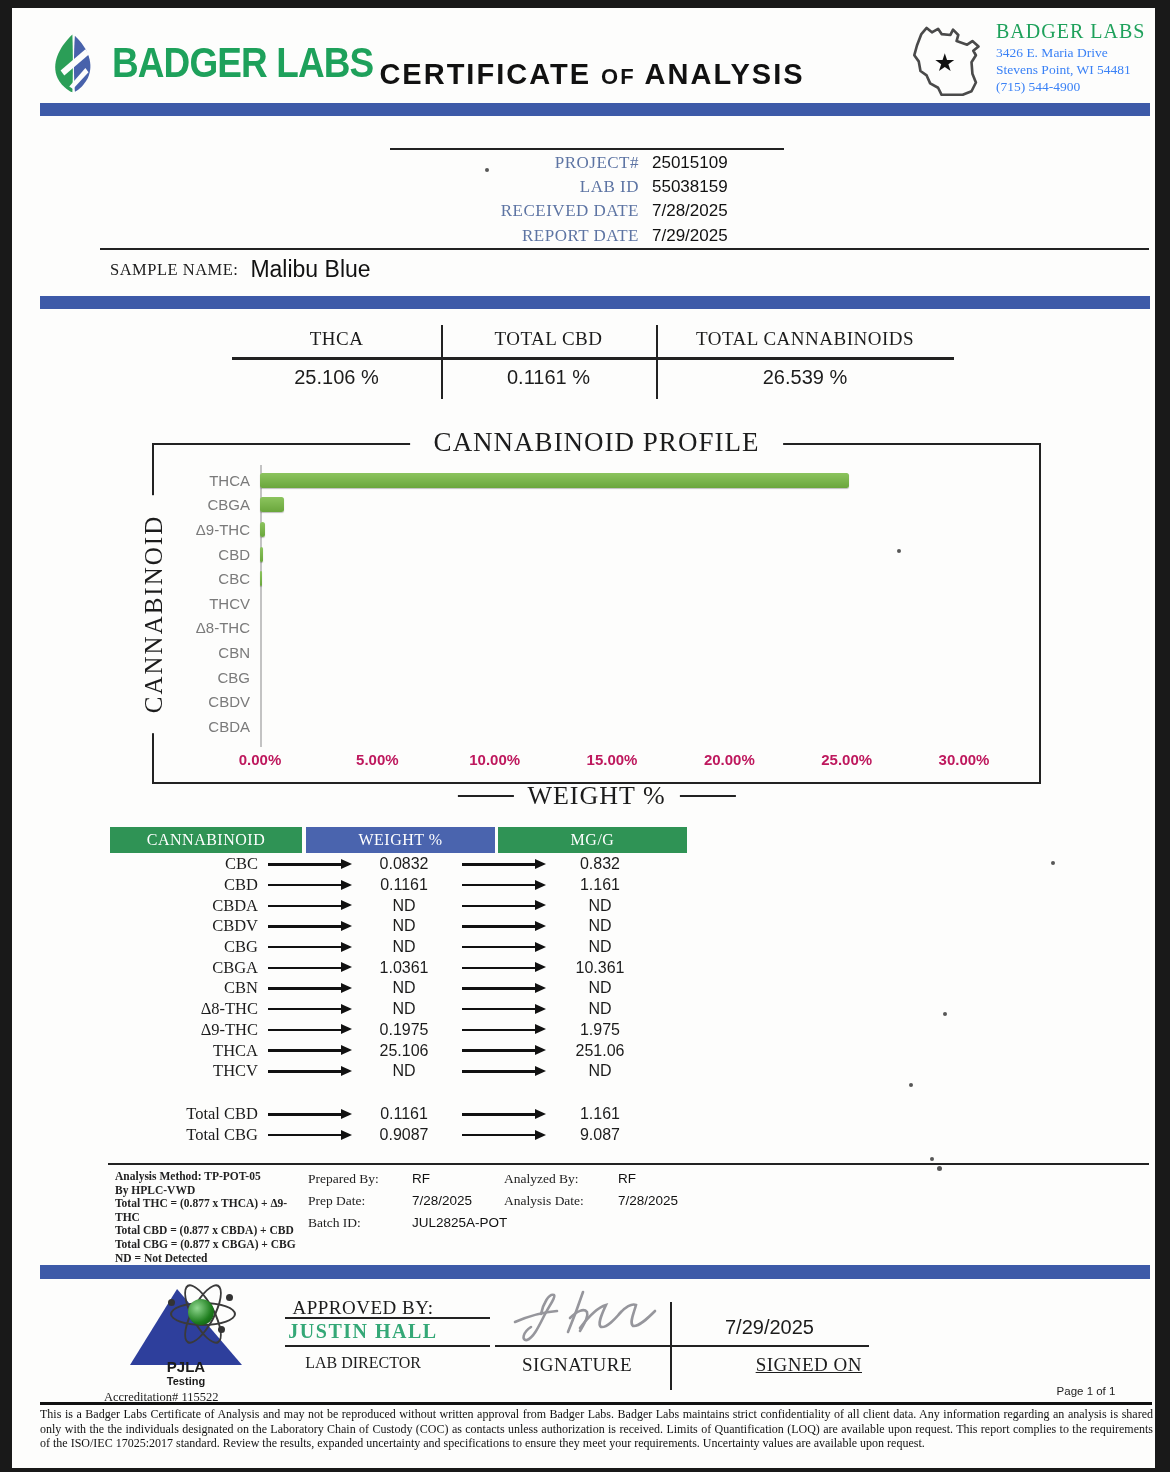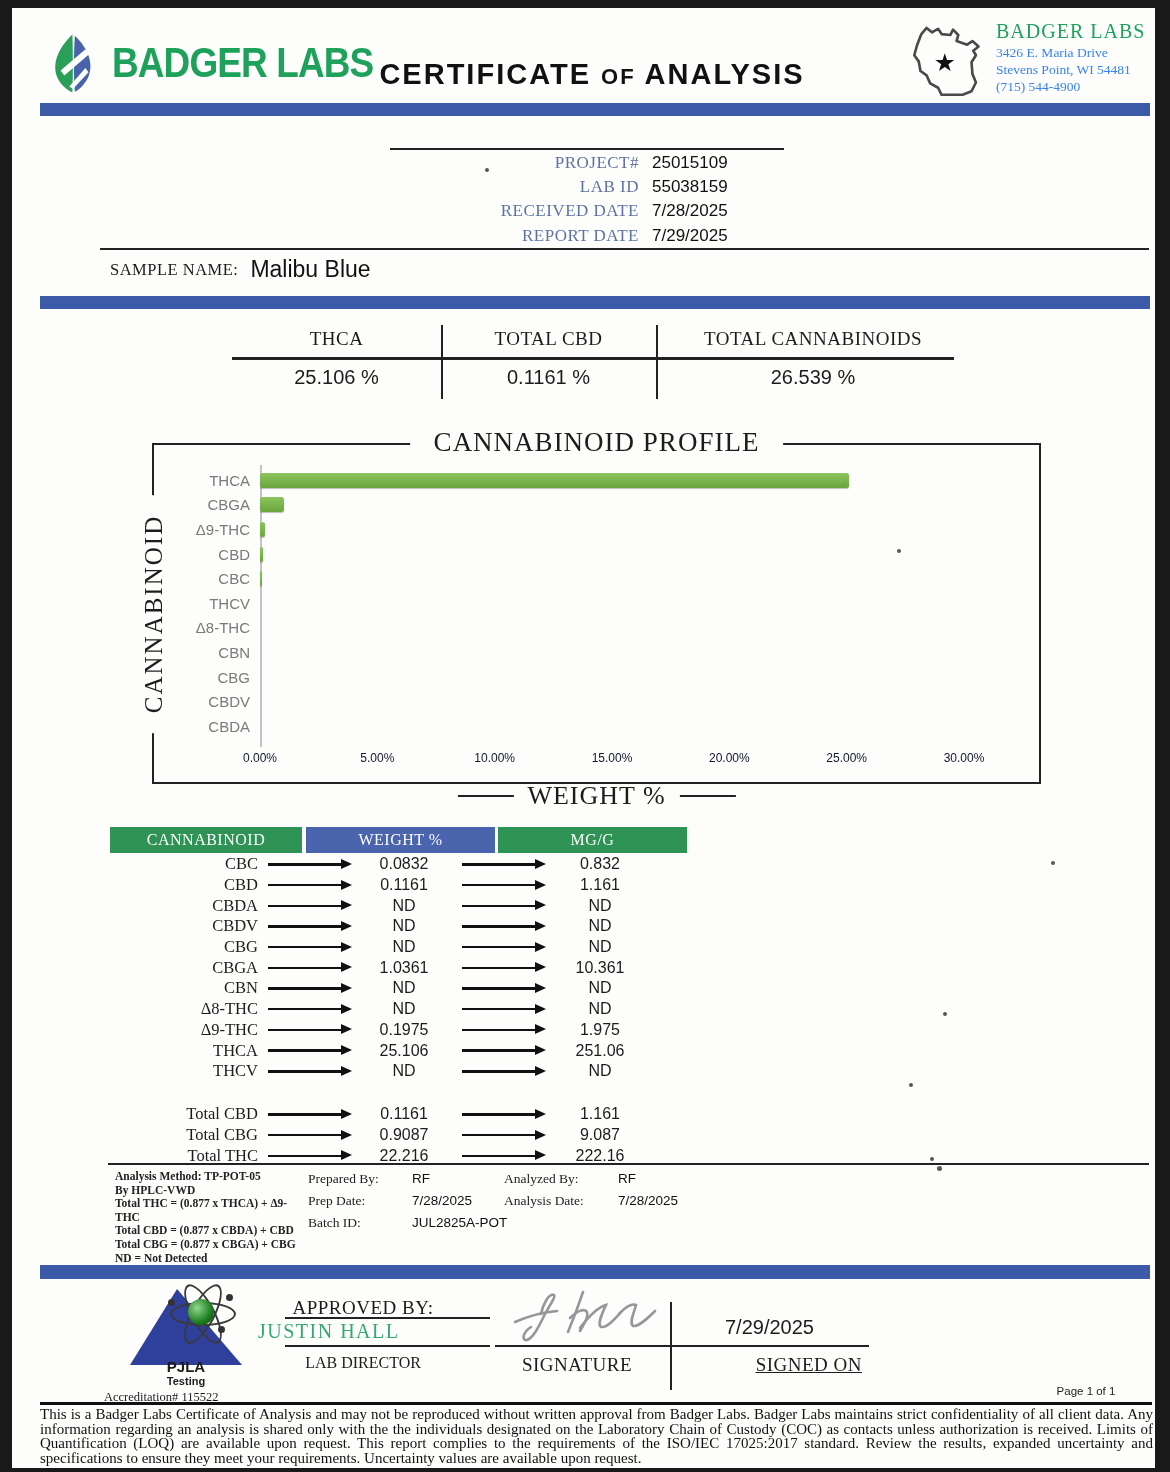--- a/index.html
+++ b/index.html
@@ -31,42 +31,42 @@
   .meta-bottomline{left:88px;top:240px;width:1049px;height:2px;background:#222;}
 
   .sample-row{left:98px;top:248px;display:flex;align-items:center;gap:12px;}
   .sample-label{font-size:16.5px;letter-spacing:.5px;}
   .sample-value{font-family:"Liberation Sans",sans-serif;font-size:23px;color:#111;}
 
   
   .scell{text-align:center;}
   .slab{top:320px;font-size:19px;letter-spacing:.5px;}
   .sval{top:358px;font-family:"Liberation Sans",sans-serif;font-size:20px;}
-  .sc1{left:220px;width:209px;} .sc2{left:429px;width:215px;} .sc3{left:644px;width:298px;margin-left:8px;}
+  .sc1{left:220px;width:209px;} .sc2{left:429px;width:215px;} .sc3{left:644px;width:298px;}
   .sum-hline{left:220px;top:349px;width:722px;height:2.5px;background:#222;}
   .sum-vline{top:317px;width:2px;height:74px;background:#222;}
   .sv1{left:429px;} .sv2{left:644px;}
 
   
   .chart-box{left:140px;top:435px;width:885px;height:337px;border:2.5px solid #222;overflow:visible;}
   .chart-title{position:absolute;left:50%;top:0;transform:translate(-50%,-58%);background:#fdfdfc;
                padding:0 24px;font-size:27px;letter-spacing:1px;white-space:nowrap;}
   .chart-ylabel{position:absolute;left:0;top:50%;transform:translate(-50%,-50%) rotate(-90deg);
                background:#fdfdfc;padding:2px 20px;font-size:25px;letter-spacing:2px;white-space:nowrap;}
   #chart-rows{position:absolute;left:0;top:23px;width:100%;}
   .crow{height:24.6px;display:flex;align-items:center;}
   .clabel{width:96px;text-align:right;padding-right:10px;
           font-family:"Liberation Sans",sans-serif;font-size:15px;color:#7a7a7a;}
   .cbararea{flex:1;display:flex;align-items:center;}
   .cbar{height:15px;border-radius:2.5px;
         background:linear-gradient(#8cc45e,#6aa63c);box-shadow:0 1px 1px rgba(0,0,0,.25);}
   .chart-vaxis{position:absolute;left:106px;top:20px;width:1.5px;height:282px;background:#c3c3c3;}
   #chart-ticks{position:absolute;left:0;top:306px;width:100%;height:20px;}
   .ctick{position:absolute;transform:translateX(-50%);font-family:"Liberation Sans",sans-serif;
-         font-size:12px;color:#0f172a;white-space:nowrap;}
+         font-size:15px;color:#be185d;white-space:nowrap;font-weight:bold;}
   .chart-xlabel{position:absolute;left:50%;top:336px;transform:translateX(-50%);
                 font-size:26px;letter-spacing:1px;white-space:nowrap;}
   .chart-xlabel::before,.chart-xlabel::after{content:"";display:inline-block;width:56px;height:2.5px;
                 background:#222;vertical-align:middle;margin:0 14px 4px 14px;}
 
   
   .thead-cell{top:819px;height:26px;display:flex;align-items:center;justify-content:center;
               color:#fff;font-size:16px;letter-spacing:.5px;}
   .th-green{background:#2f9355;} .th-blue{background:#4a64ae;}
   .thc1{left:98px;width:192px;} .thc2{left:294px;width:189px;} .thc3{left:486px;width:189px;}
@@ -100,36 +100,36 @@
   .odot{width:7px;height:7px;border-radius:50%;background:#333;z-index:4;}
   .pjla-name{left:118px;top:1350px;width:112px;text-align:center;
              font-family:"Liberation Sans",sans-serif;font-weight:bold;font-size:15px;}
   .pjla-sub{left:118px;top:1367px;width:112px;text-align:center;
             font-family:"Liberation Sans",sans-serif;font-weight:bold;font-size:11px;}
   .pjla-accr{left:92px;top:1382px;font-size:12.5px;}
   .ap-label{left:246px;width:210px;text-align:center;font-size:19px;letter-spacing:.5px;}
   .apl1{top:1289px;} 
   .ap-line{left:273px;width:205px;height:2px;background:#222;}
   .ln1{top:1309px;} .ln2{top:1337px;}
-  .ap-name{left:246px;top:1312px;width:210px;text-align:left;font-size:20px;
-           letter-spacing:1.5px;color:#35a877;}
+  .ap-name{left:246px;top:1312px;width:210px;text-align:center;font-size:20px;
+           letter-spacing:1.5px;color:#35a877;font-weight:bold;}
   .ap-role{left:246px;top:1346px;width:210px;text-align:center;font-size:16px;}
   .sig-svg{left:495px;top:1276px;}
   .sig-line{left:483px;top:1337px;width:176px;height:2px;background:#222;}
   .sig-label{left:480px;top:1346px;width:170px;text-align:center;font-size:19px;letter-spacing:.5px;}
   .vdiv{left:658px;top:1294px;width:2px;height:88px;background:#222;}
   .signed-date{left:665px;top:1308px;width:185px;text-align:center;
                font-family:"Liberation Sans",sans-serif;font-size:20px;}
   .signed-line{left:660px;top:1337px;width:197px;height:2px;background:#222;}
   .signed-label{left:665px;top:1346px;width:185px;text-align:right;font-size:19px;letter-spacing:.5px;text-decoration:underline;}
 
   .page-label{left:1010px;top:1377px;width:128px;text-align:center;
               font-family:"Liberation Sans",sans-serif;font-size:11.5px;}
   .bottom-rule{left:28px;top:1394px;width:1112px;height:3px;background:#111;}
-  .disclaimer{left:28px;top:1399px;width:1113px;font-size:15px;line-height:14.6px;
+  .disclaimer{left:28px;top:1399px;width:1113px;font-size:12px;line-height:14.6px;
               text-align:justify;color:#111;}
   .speck{width:4px;height:4px;border-radius:50%;background:#3a3a3a;opacity:.85;}
 </style>
 </head>
 <body>
 
 <div class="page">
 
   <div class="abs logo-wrap">
     <svg width="62" height="66" viewBox="0 0 100 100">
@@ -361,27 +361,20 @@
         <span class="tval wv">0.1161</span>
         <span class="arrow"></span>
         <span class="tval mv">1.161</span>
       </div>
       <div class="trow">
         <span class="tname">Total CBG</span>
         <span class="arrow"></span>
         <span class="tval wv">0.9087</span>
         <span class="arrow"></span>
         <span class="tval mv">9.087</span>
-      </div>
-      <div class="trow">
-        <span class="tname">Total THC</span>
-        <span class="arrow"></span>
-        <span class="tval wv">22.216</span>
-        <span class="arrow"></span>
-        <span class="tval mv">222.16</span>
       </div>
     </div>
   <div class="abs table-bottomline"></div>
 
   <div class="abs" id="fn-left">
       <div class="fnline">Analysis Method: TP-POT-05</div>
       <div class="fnline">By HPLC-VWD</div>
       <div class="fnline">Total THC = (0.877 x  THCA) + Δ9-THC</div>
       <div class="fnline">Total CBD = (0.877 x  CBDA) + CBD</div>
       <div class="fnline">Total CBG = (0.877 x  CBGA) + CBG</div>

